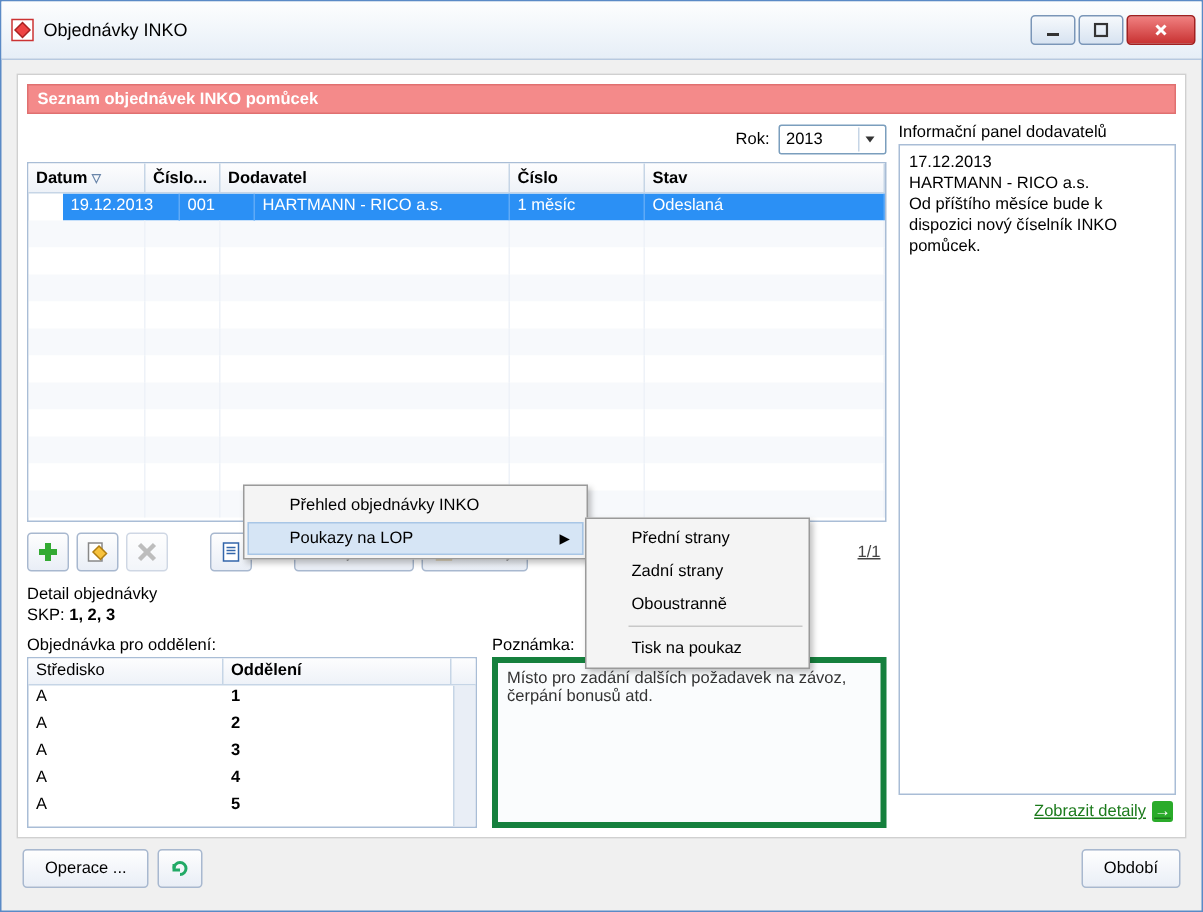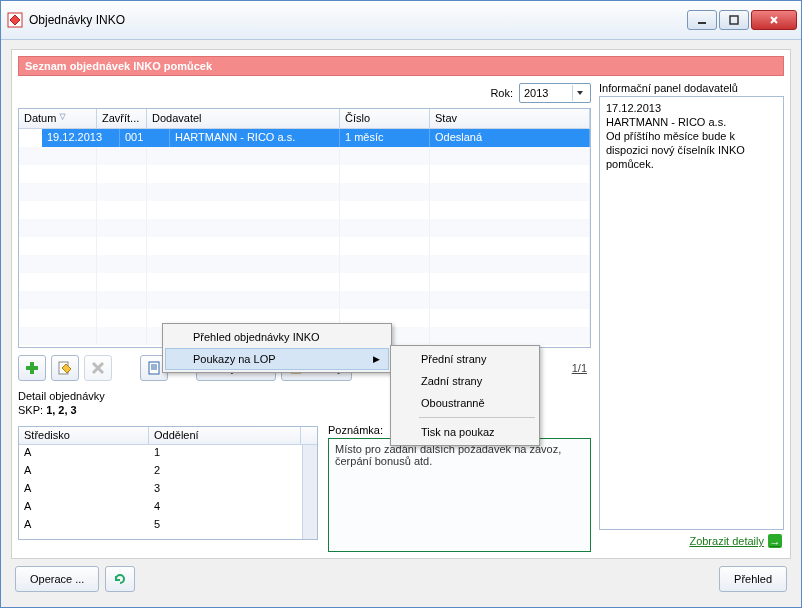--- a/index.html
+++ b/index.html
@@ -25,21 +25,21 @@
   .top-left { flex:1; display:flex; flex-direction:column; }
   .top-right { width:185px; margin-left:8px; display:flex; flex-direction:column; }
 
   .year-row { display:flex; justify-content:flex-end; align-items:center; height:22px; gap:6px; margin-bottom:4px;}
   .year-label { color:#000; }
   .year-select { width:72px; height:20px; border:1px solid #7b9ebd; background:#fff; padding:0 4px; display:flex; align-items:center; justify-content:space-between; border-radius:2px;}
   .year-select .arrow { width:14px; height:16px; border-left:1px solid #c6d5e6; display:flex; align-items:center; justify-content:center;}
 
   .grid { border:1px solid #a9bdd6; background:#fff; height:240px; display:flex; flex-direction:column; }
   .grid-header { display:flex; height:20px; background:linear-gradient(#fdfdfe,#eef2f8); border-bottom:1px solid #c6d5e6; }
-  .gh { border-right:1px solid #c6d5e6; padding:3px 5px; color:#000; display:flex; gap:3px;}
+  .gh { border-right:1px solid #c6d5e6; padding:3px 5px; color:#000; display:flex; align-items:center; gap:3px;font-weight:bold;}
   .gh .sort { font-size:8px; color:#6a86aa;}
   .col-datum{width:78px;} .col-cislo{width:50px;} .col-dodav{flex:1;} .col-obdobi{width:90px;} .col-stav{width:160px;}
   .grid-body { flex:1; overflow:hidden; }
   .grid-row { display:flex; height:18px; }
   .grid-row.sel { background:#2b90f5; color:#fff;margin-left:23px; }
   .grid-row.sel .gc { border-right:1px solid #5faaf7;}
   .gc { padding:2px 5px; border-right:1px solid #eef2f8; white-space:nowrap; overflow:hidden;}
   .grid-row.empty .gc { border-right:1px solid #eef2f8; }
   .grid-body .grid-row:nth-child(even):not(.sel){ background:#f7f9fc;}
   .grid-body .grid-row:nth-child(odd):not(.sel){ background:#fff;}
@@ -61,27 +61,27 @@
   .skp-line { margin-top:2px;}
   .skp-line b{ font-weight:bold;}
 
   .bottom-row { display:flex; margin-top:8px; gap:10px; }
   .bot-left { width:300px; display:flex; flex-direction:column;}
   .bot-right { flex:1; display:flex; flex-direction:column;}
 
   .dept-grid { border:1px solid #a9bdd6; background:#fff; height:114px; display:flex; flex-direction:column; margin-top:2px;}
   .dept-header{ display:flex; height:18px; background:linear-gradient(#fdfdfe,#eef2f8); border-bottom:1px solid #c6d5e6;}
   .dh{ border-right:1px solid #c6d5e6; padding:2px 5px;}
-  .dcol-str{width:130px;} .dcol-odd{flex:1;} .dcol-sb{width:16px; border-right:none;}
+  .dcol-str{width:130px;} .dcol-odd{flex:1;font-weight:bold;} .dcol-sb{width:16px; border-right:none;}
   .dept-body{flex:1; overflow:hidden;}
   .dept-row{display:flex; height:18px;}
   .dc{padding:1px 5px;}
   .scroll-thumb{ width:15px; background:#e9eef6; border-left:1px solid #c6d5e6;}
 
-  .note-box { border:1px solid #15803d; background:#fafcfd; height:114px; margin-top:2px; padding:4px 6px; color:#333;}
+  .note-box { border:4px solid #15803d; background:#fafcfd; height:114px; margin-top:2px; padding:4px 6px; color:#333;}
 
   
   .ctx { position:absolute; background:#f4f4f4; border:1px solid #9a9a9a; box-shadow:2px 2px 4px rgba(0,0,0,.25); padding:2px; z-index:50;}
   .ctx-item { height:22px; padding:4px 28px 4px 28px; white-space:nowrap; display:flex; align-items:center; position:relative;}
   .ctx-item.hover { background:#d6e5f5; border:1px solid #a8c6e6; padding:3px 27px 3px 27px;}
   .ctx-item .arrow { position:absolute; right:8px; font-size:9px;}
   .ctx-sep { height:1px; background:#c8c8c8; margin:3px 2px 3px 26px;}
   .ctx1 { left:150px; top:273px; width:230px;}
   .ctx2 { left:378px; top:295px; width:150px;text-align:right;}
 
@@ -141,21 +141,21 @@
                 </span>
             </div>
           </div>
 
           <div class="grid">
             <div class="grid-header">
               <div class="gh col-datum">
                   <span>Datum</span>
                   <span class="sort">▽</span>
                 </div>
-              <div class="gh col-cislo">Zavřít...</div>
+              <div class="gh col-cislo">Číslo...</div>
               <div class="gh col-dodav">Dodavatel</div>
               <div class="gh col-obdobi">Číslo</div>
               <div class="gh col-stav">Stav</div>
             </div>
             <div class="grid-body">
               <div class="grid-row sel">
                 <div class="gc col-datum">19.12.2013</div>
                 <div class="gc col-cislo">001</div>
                 <div class="gc col-dodav">HARTMANN - RICO a.s.</div>
                 <div class="gc col-obdobi">1 měsíc</div>
@@ -285,20 +285,21 @@
             <span class="pager">1/1</span>
           </div>
 
           <div class="detail-label">Detail objednávky</div>
           <div class="skp-line">
             <span>SKP:</span> <b>1, 2, 3</b>
           </div>
 
           <div class="bottom-row">
             <div class="bot-left">
+              <span>Objednávka pro oddělení:</span>
               <div class="dept-grid">
                 <div class="dept-header">
                   <div class="dh dcol-str">Středisko</div>
                   <div class="dh dcol-odd">Oddělení</div>
                   <div class="dh dcol-sb"></div>
                 </div>
                 <div class="dept-body" style="display:flex;">
                   <div style="flex:1;">
                     <div class="dept-row">
                         <div class="dc dcol-str">A</div>
@@ -382,17 +383,17 @@
       <div class="fbtn icon-only">
         <span>
             <svg width="14" height="14" viewBox="0 0 14 14">
               <path d="M3 7 A4 4 0 1 1 7 11" fill="none" stroke="#2a6" stroke-width="2"></path>
               <path d="M3 4 L3 8 L7 8" fill="none" stroke="#2a6" stroke-width="2"></path>
             </svg>
           </span>
       </div>
       <div class="right"></div>
       <div class="fbtn">
-          <span>Přehled</span>
+          <span>Období</span>
         </div>
     </div>
   </div>
 </div>
 
 </body></html>

